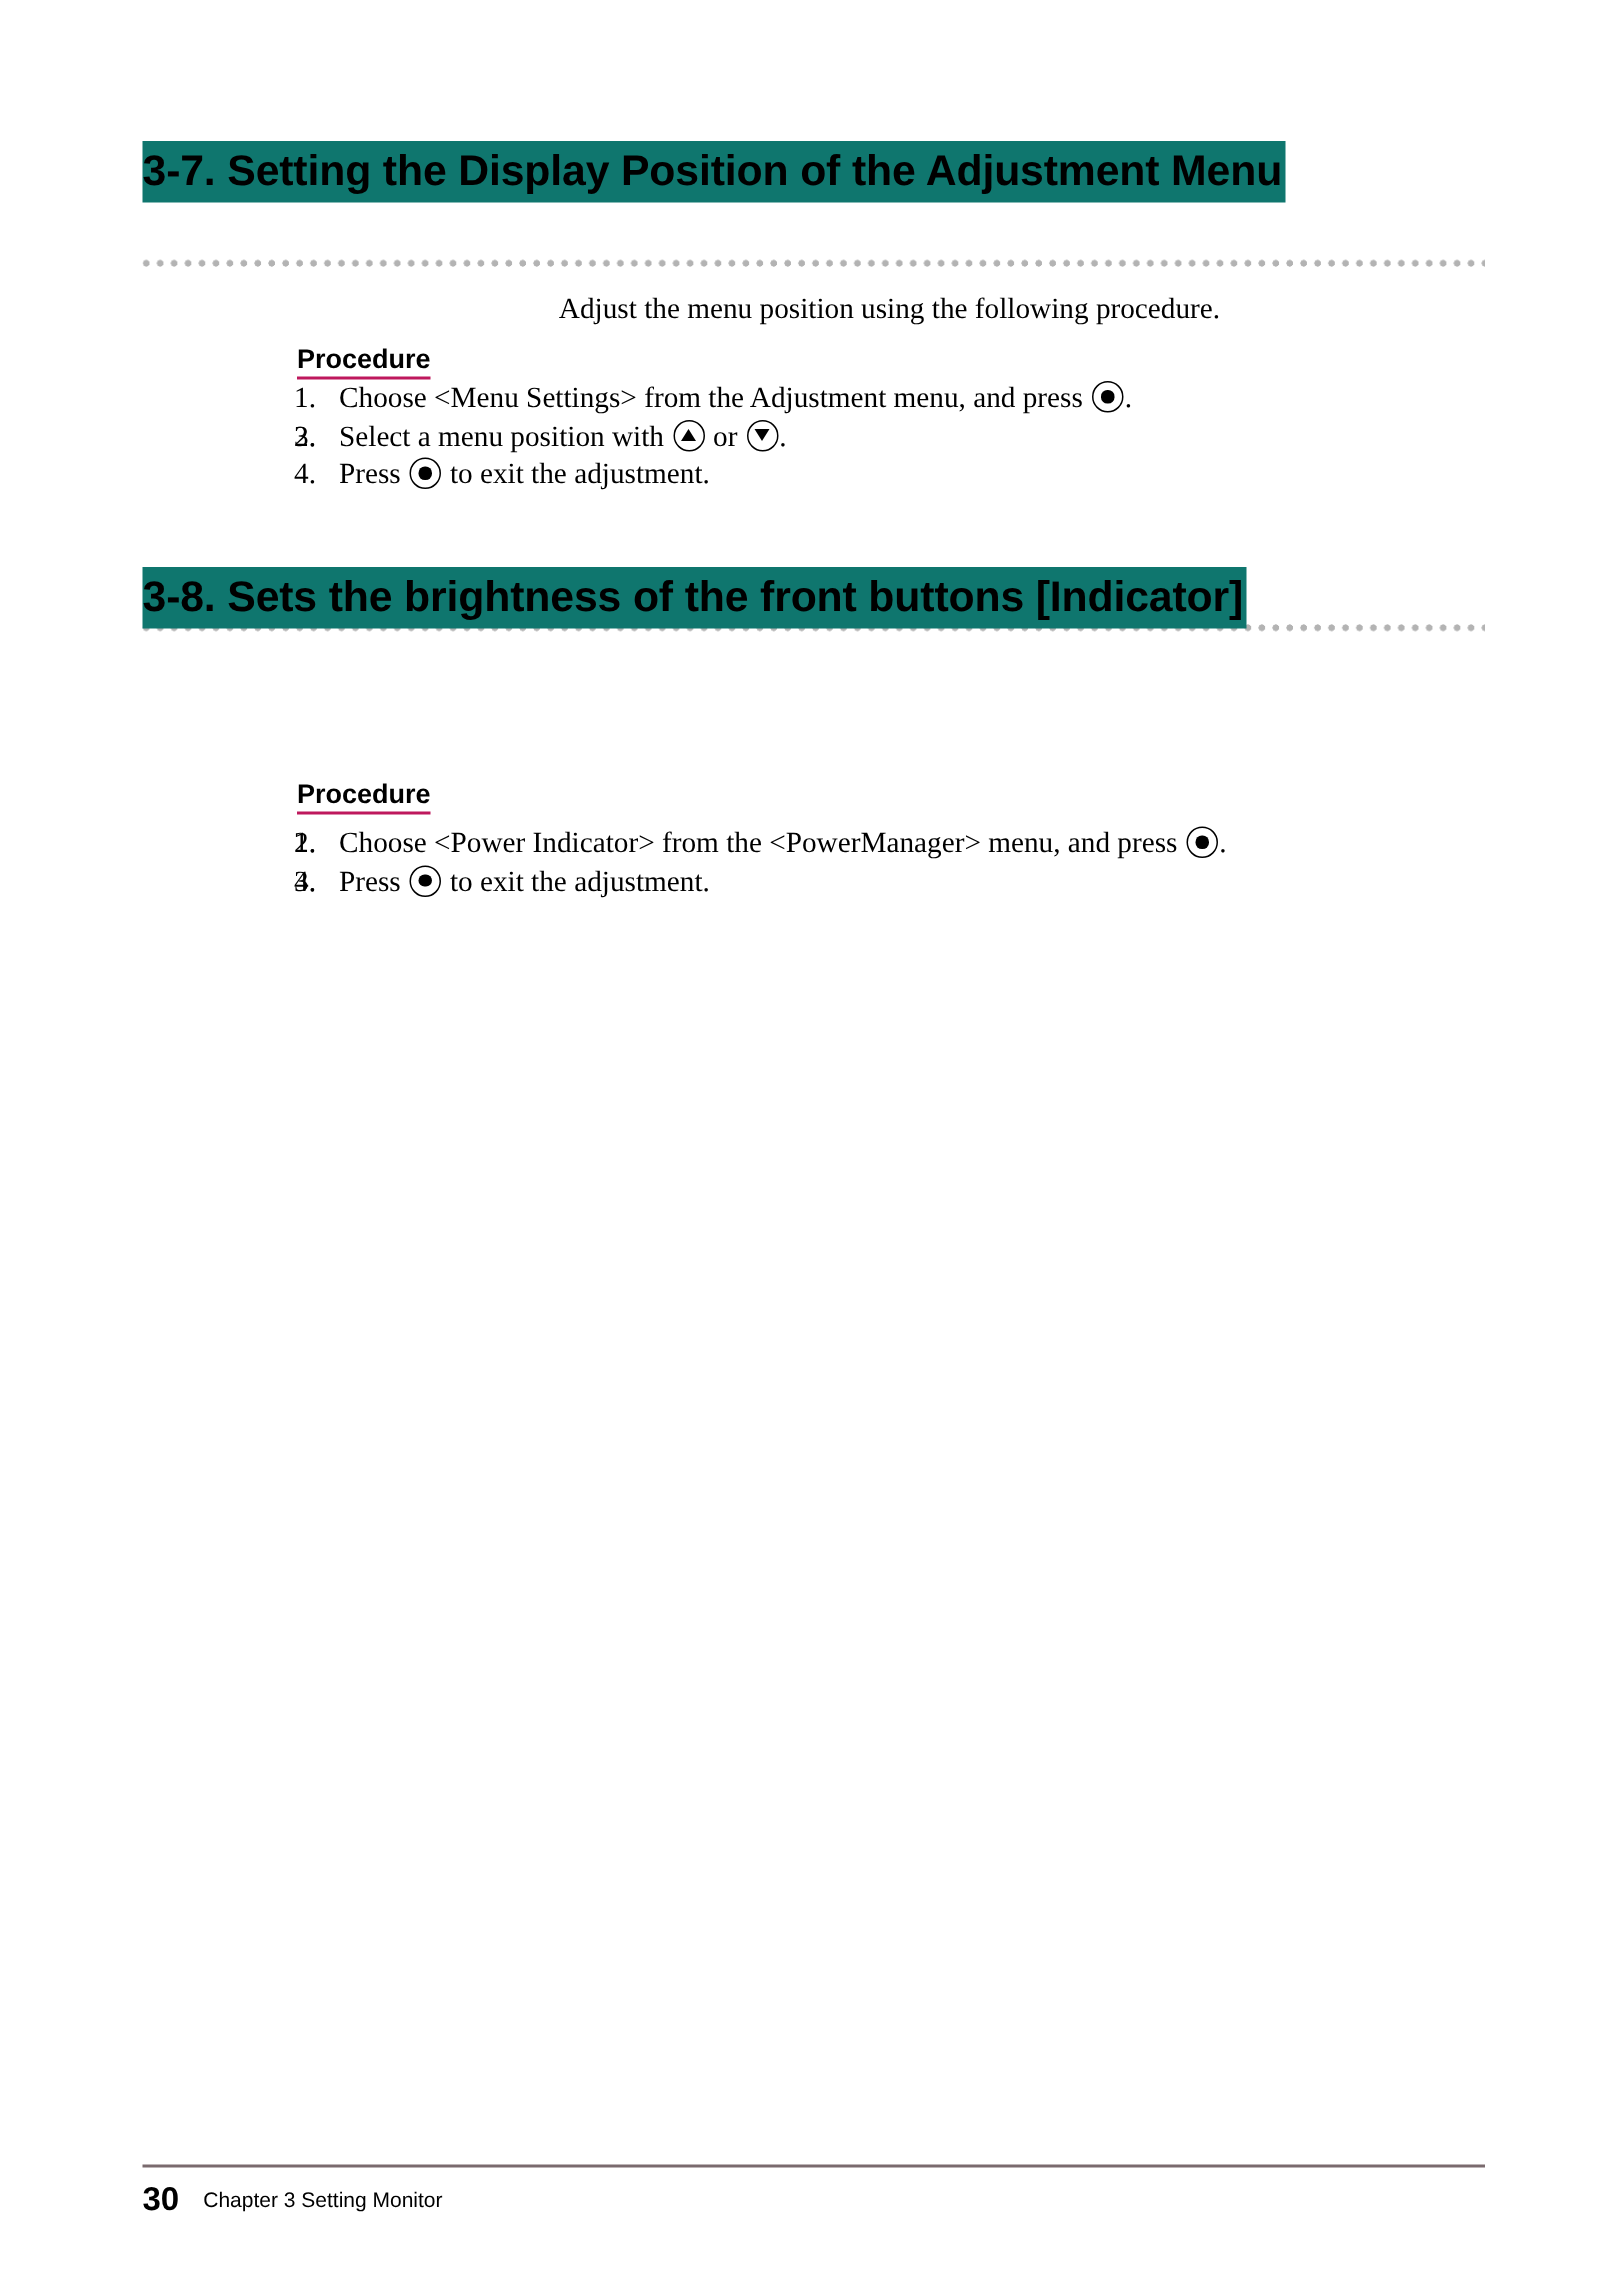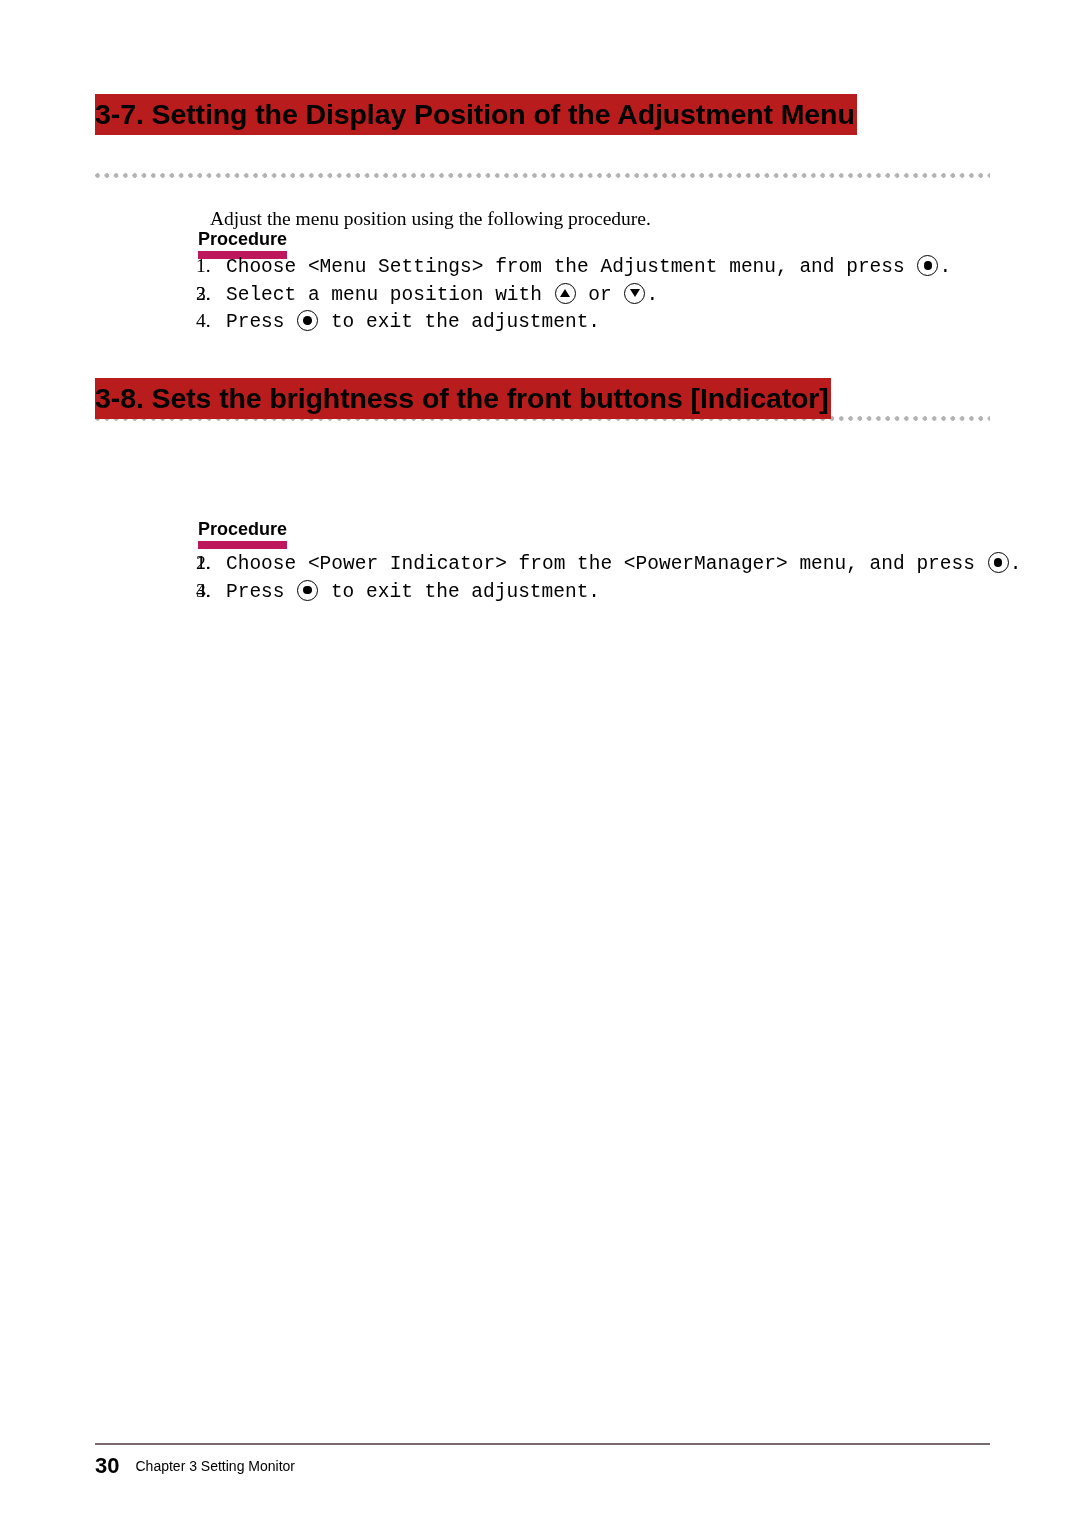--- a/index.html
+++ b/index.html
@@ -52,51 +52,52 @@
     font-family: "Liberation Sans", sans-serif;
     font-weight: bold;
     font-size: 28.5px;
     line-height: 41px;
     letter-spacing: -0.1px;
     color: #000000;
     margin: 0;
   }
   .heading .ln {
     display: inline-block;
-    background: #b91c1c;
+    background: #0f766e;
     padding-right: 2px;
   }
   .heading .ln2 {
     margin-left: 83px;
   }
 
   
   .body-block {
     position: absolute;
     left: 198px;
     width: 790px;
     font-family: "Liberation Serif", serif;
     font-size: 19.5px;
     line-height: 26px;
     text-align: left;
   }
   .body-block p {
-    margin: 12px;
+    margin: 0;
+    text-align: center;
   }
 
   
   .proc-label {
     position: absolute;
     left: 198px;
     font-family: "Liberation Sans", sans-serif;
     font-weight: bold;
     font-size: 18px;
     line-height: 22px;
     color: #000000;
-    border-bottom: 8px solid #be185d;
+    border-bottom: 2px solid #be185d;
     display: inline-block;
     padding-bottom: 1px;
   }
 
   
   .steps {
     position: absolute;
     left: 196px;
     width: 800px;
     font-family: "Liberation Serif", serif;
@@ -110,21 +111,20 @@
   }
   .step .num {
     position: absolute;
     left: 0;
     top: 0;
     width: 22px;
     text-align: left;
   }
   .step .txt {
     display: inline;
-    font-family: Liberation Mono, monospace;
   }
 
   
   .btn-icon {
     display: inline-block;
     width: 19px;
     height: 19px;
     border: 1.8px solid #000000;
     border-radius: 50%;
     position: relative;

